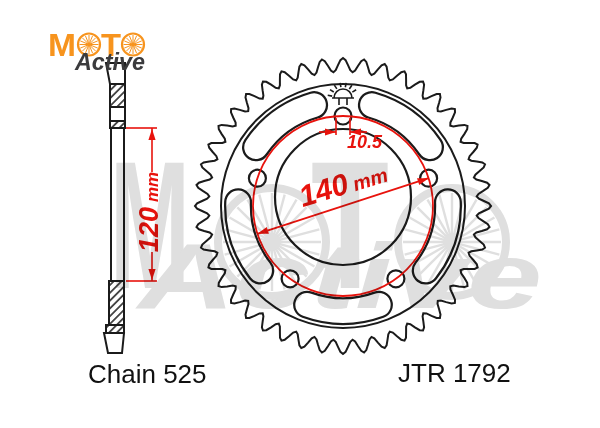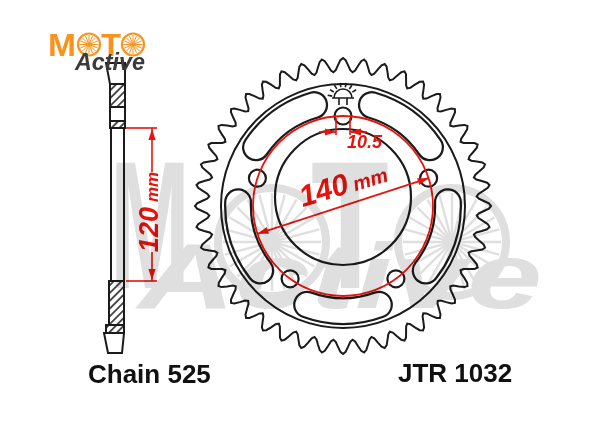--- a/index.html
+++ b/index.html
@@ -3,21 +3,21 @@
 <meta charset="utf-8">
 <style>
   html,body{margin:0;padding:0;background:#fff;}
   .canvas{position:relative;width:600px;height:428px;background:#fff;overflow:hidden;
           font-family:"Liberation Sans",sans-serif;}
   .abs{position:absolute;}
   svg text{font-family:"Liberation Sans",sans-serif;}
   .dim{fill:var(--red,#E8130D);font-style:italic;font-weight:bold;}
   .ln{fill:#fff;stroke:var(--ink,#1B1B1B);stroke-width:2;}
   .hatched{fill:url(#hatch);stroke:var(--ink,#1B1B1B);stroke-width:2;}
-  .label{position:absolute;font-weight:bold;font-size:26px;color:#111;white-space:nowrap;}
+  .label{position:absolute;font-weight:normal;font-size:26px;color:#111;white-space:nowrap;}
   #wm{mix-blend-mode:multiply;pointer-events:none;}
   #wm text{fill:var(--wm,#DFDFDF);}
 </style>
 </head>
 <body>
 
 <div class="canvas">
 
   <svg id="side" class="abs" style="left:95px;top:55px" width="80" height="310" viewBox="0 0 80 310">
     <defs>
@@ -89,21 +89,21 @@
         <line x1="150.77462375260035" y1="47.0089706148347" x2="147.00060619684592" y2="44.55809495726708"></line>
         <line x1="153.84887806182178" y1="43.88058670189454" x2="151.3325099962034" y2="40.14991762539686"></line>
         <line x1="157.901101050858" y1="42.2021009820757" x2="157.04246057166355" y2="37.78477865656121"></line>
         <line x1="162.28702859899533" y1="42.24037639192814" x2="163.22263120767525" y2="37.83871218862601"></line>
         <line x1="166.3093407998615" y1="43.98932751282109" x2="168.89043476344122" y2="40.30314331352063"></line>
         <line x1="169.3285290577207" y1="47.17088809343473" x2="173.14474549042458" y2="44.78625140438531"></line>
       </g>
   </svg>
 
   <div class="label" style="left:88px;top:359px">Chain 525</div>
-  <div class="label" style="left:398px;top:358px">JTR 1032</div>
+  <div class="label" style="left:398px;top:358px">JTR 1792</div>
 
   <svg id="logo" class="abs" style="left:40px;top:25px" width="132" height="52" viewBox="0 0 132 52">
     <text x="8" y="31" font-size="32" font-weight="bold" fill="var(--orange,#F7941E)" textLength="28" lengthAdjust="spacingAndGlyphs">M</text>
     <g id="lgw1">
         <circle cx="49" cy="19.5" r="11" fill="none" stroke="#F7941E" stroke-width="2.2"></circle>
         <circle cx="49" cy="19.5" r="2.25" fill="#F7941E"></circle>
         <line x1="51" y1="19.5" x2="58.5" y2="19.5" stroke="#F7941E" stroke-width="1"></line>
         <line x1="50.84775906502257" y1="20.26536686473018" x2="57.77685555885722" y2="23.135492607468354" stroke="#F7941E" stroke-width="1"></line>
         <line x1="50.41421356237309" y1="20.914213562373096" x2="55.7175144212722" y2="26.2175144212722" stroke="#F7941E" stroke-width="1"></line>
         <line x1="49.76536686473018" y1="21.347759065022572" x2="52.63549260746835" y2="28.276855558857225" stroke="#F7941E" stroke-width="1"></line>

